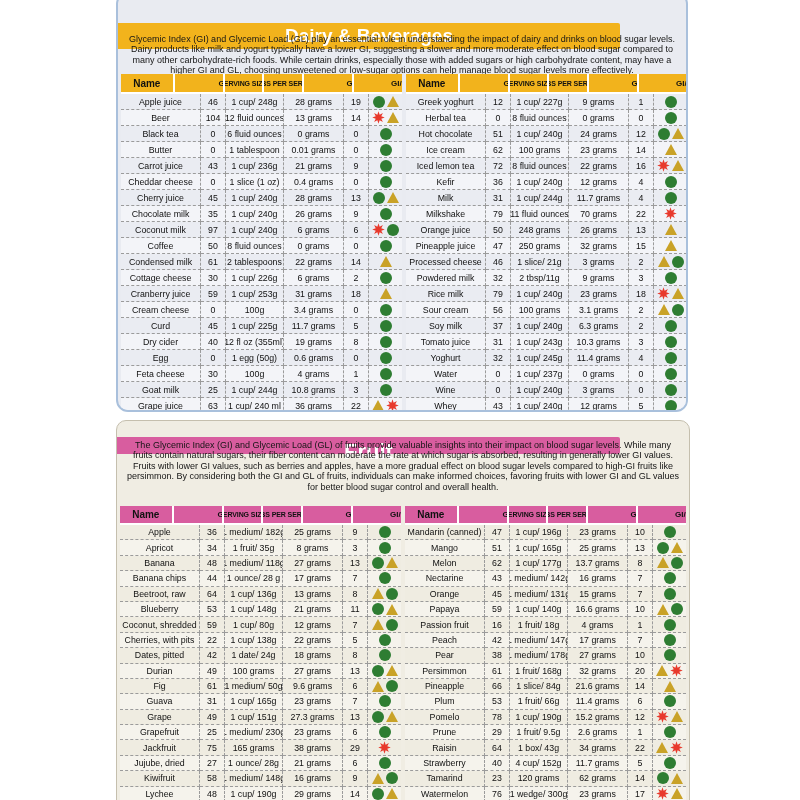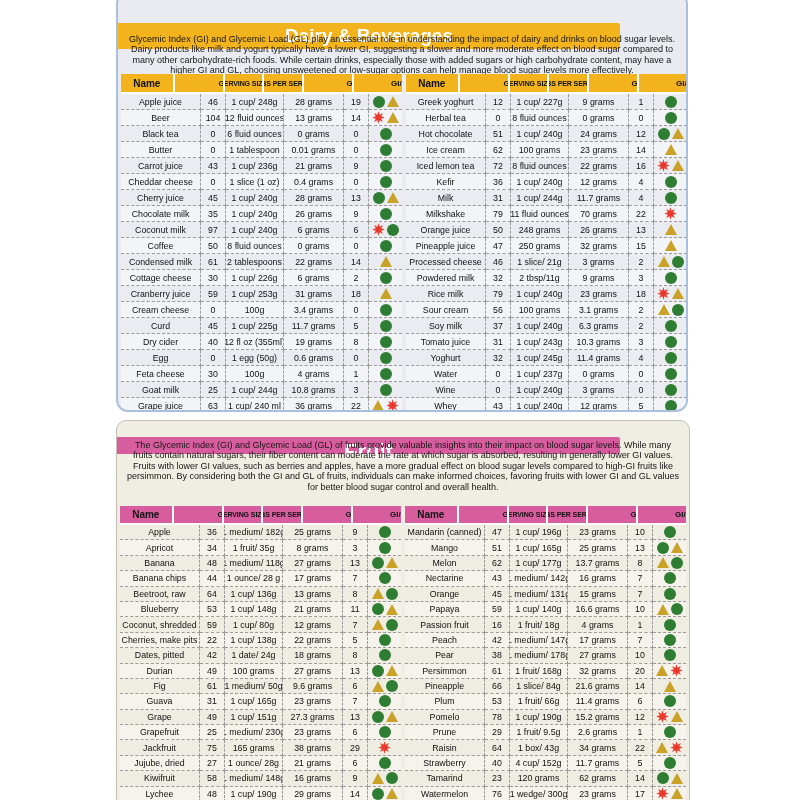--- a/index.html
+++ b/index.html
@@ -600,21 +600,21 @@
             <span class="td c1">59</span>
             <span class="td c2">1 cup/ 80g</span>
             <span class="td c3">12 grams</span>
             <span class="td c4">7</span>
             <span class="td c5">
               <span class="ic-tri" style="color: rgb(201, 162, 39);"></span>
               <span class="ic-circle" style="background: rgb(46, 125, 50);"></span>
             </span>
           </div>
           <div class="row">
-            <span class="td c0">Cherries, make pits</span>
+            <span class="td c0">Cherries, with pits</span>
             <span class="td c1">22</span>
             <span class="td c2">1 cup/ 138g</span>
             <span class="td c3">22 grams</span>
             <span class="td c4">5</span>
             <span class="td c5">
               <span class="ic-circle" style="background: rgb(46, 125, 50);"></span>
             </span>
           </div>
           <div class="row">
             <span class="td c0">Dates, pitted</span>

